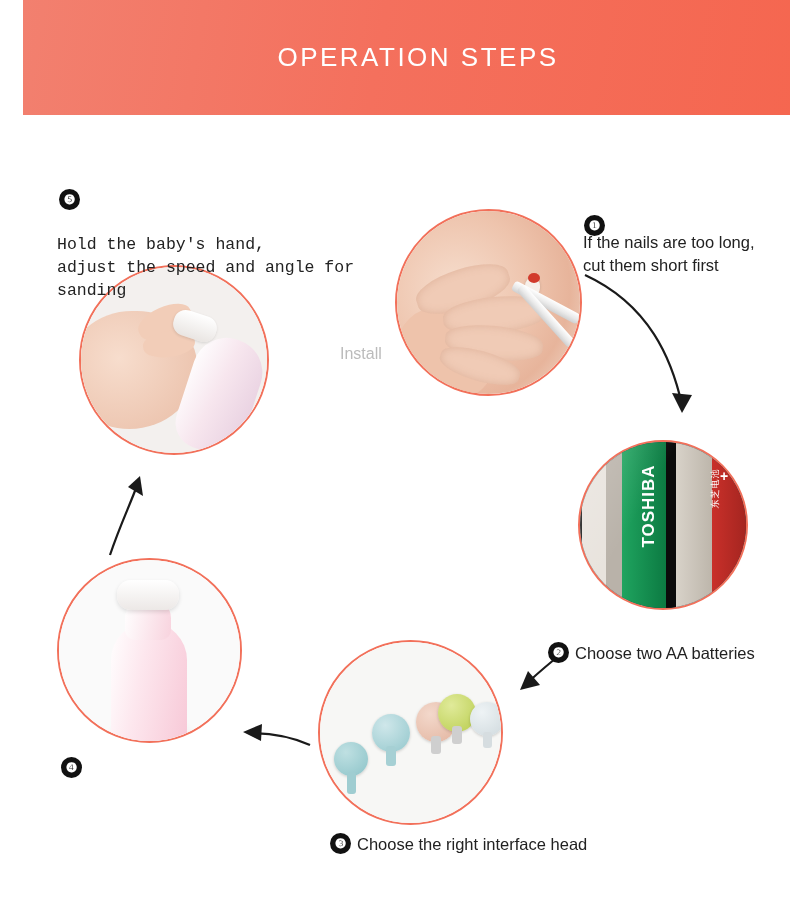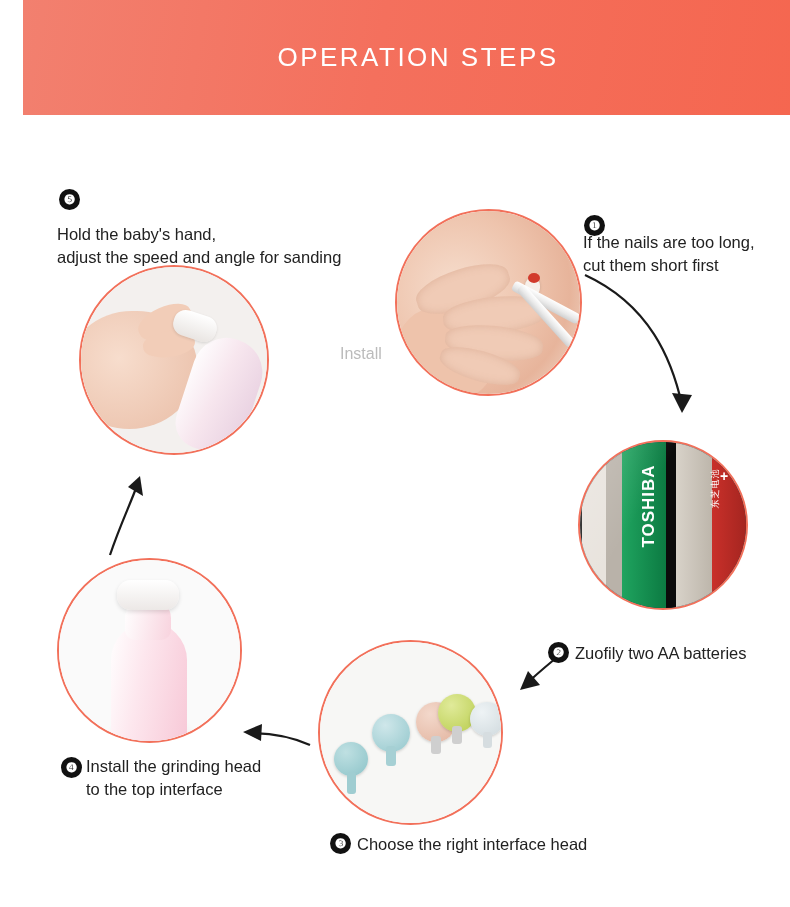--- a/index.html
+++ b/index.html
@@ -232,21 +232,21 @@
   .badge-2 { left: 548px; top: 507px; }
   .cap-2   { left: 575px; top: 507px; width: 215px; }
 
   .badge-3 { left: 330px; top: 698px; }
   .cap-3   { left: 357px; top: 698px; width: 290px; }
 
   .badge-4 { left: 61px; top: 622px; }
   .cap-4   { left: 86px; top: 620px; width: 230px; }
 
   .badge-5 { left: 59px; top: 54px; }
-  .cap-5   { left: 57px; top: 88px; width: 360px; }
+  .cap-5   { left: 57px; top: 98px; width: 360px; font-family: Liberation Mono, monospace; }
 
   
   .arrows { position: absolute; left: 0; top: 0; width: 790px; height: 772px; }
 </style>
 </head>
 <body>
 
 <div class="header">
   <div class="header-title">OPERATION STEPS</div>
 </div>
@@ -293,21 +293,21 @@
     <div class="p2-band p2-b3"></div>
     <div class="p2-band p2-b4"></div>
     <div class="p2-band p2-b5"></div>
     <div class="p2-band p2-b6"></div>
     <div class="p2-toshiba">TOSHIBA</div>
     <div class="p2-cn">东芝电池</div>
     <div class="p2-plus">+</div>
     <div class="p2-sheen"></div>
   </div>
   <div class="badge badge-2">❷</div>
-  <div class="caption cap-2">Zuofily two AA batteries</div>
+  <div class="caption cap-2">Choose two AA batteries</div>
 
   <div class="photo photo-3">
     <div class="p3-bg"></div>
     <div class="head h1" style="left:14px;  top:100px;">
         <div class="disc"></div>
         <div class="stem"></div>
       </div>
     <div class="head h2" style="left:52px;  top:72px;">
         <div class="disc"></div>
         <div class="stem"></div>
@@ -329,22 +329,20 @@
   <div class="caption cap-3">Choose the right interface head</div>
 
   <div class="photo photo-4">
     <div class="p4-bg"></div>
     <div class="p4-shadow"></div>
     <div class="p4-body"></div>
     <div class="p4-neck"></div>
     <div class="p4-cap"></div>
   </div>
   <div class="badge badge-4">❹</div>
-  <div class="caption cap-4">Install the grinding head
- to the top interface</div>
 
   <div class="photo photo-5">
     <div class="p5-bg"></div>
     <div class="p5-hand"></div>
     <div class="p5-finger p5-fa"></div>
     <div class="p5-finger p5-fb"></div>
     <div class="p5-dev"></div>
     <div class="p5-devcap"></div>
   </div>
   <div class="badge badge-5">❺</div>

